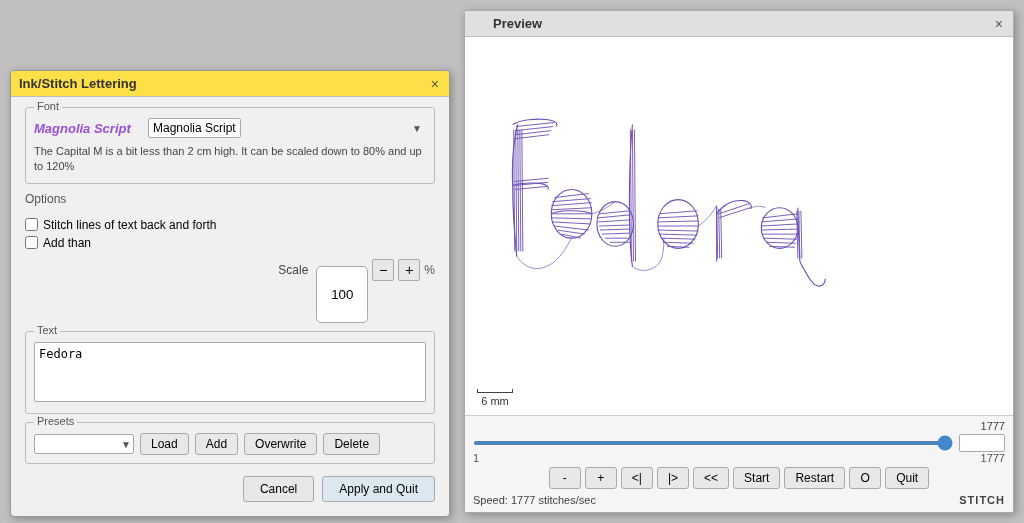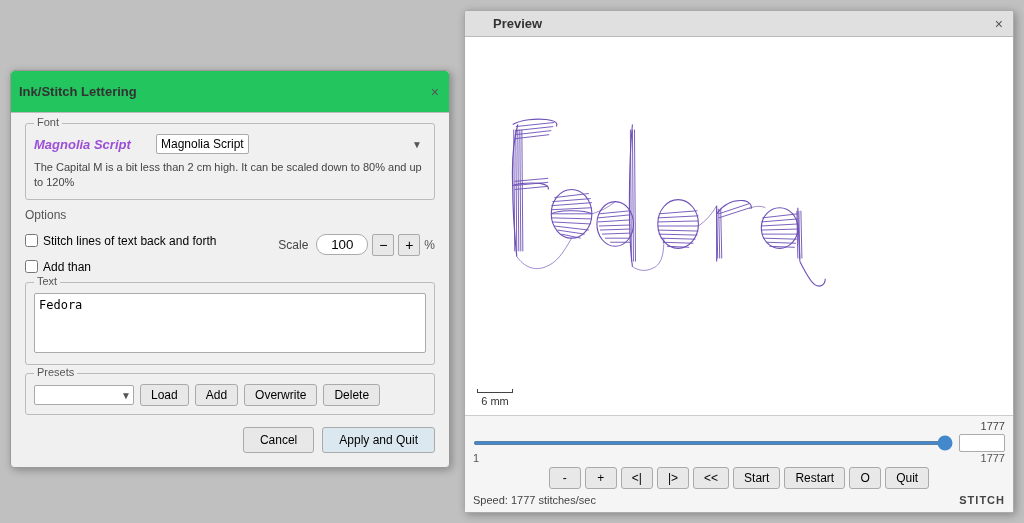--- a/index.html
+++ b/index.html
@@ -22,23 +22,23 @@
       border: 1px solid #999;
       border-radius: 4px;
       width: 440px;
       min-width: 440px;
       box-shadow: 2px 2px 8px rgba(0,0,0,0.3);
       display: flex;
       flex-direction: column;
       margin-top: 60px;
     }
     .dialog-titlebar {
-      background: #22c55e;
+      background: #fde047;
       border-bottom: 1px solid #bbb;
-      padding: 13px 8px;
+      padding: 5px 8px;
       display: flex;
       justify-content: space-between;
       align-items: center;
       border-radius: 4px 4px 0 0;
     }
     .dialog-title {
       font-size: 13px;
       font-weight: bold;
       color: #333;
     }
@@ -72,21 +72,21 @@
       background: #f0f0f0;
       padding: 0 3px;
       font-size: 11px;
       color: #555;
     }
 
     
     .font-row {
       display: flex;
       align-items: center;
-      gap: 12px;
+      gap: 4px;
       margin-top: 4px;
     }
     .font-italic {
       font-style: italic;
       color: #9b4fd6;
       font-size: 13px;
       min-width: 110px;
       font-weight: bold;
     }
     .font-select {
@@ -126,23 +126,24 @@
     .checkbox-row input[type=checkbox] {
       margin: 0;
     }
     .scale-label {
       color: #444;
       margin-right: 4px;
     }
     .scale-input {
       width: 52px;
       border: 1px solid #aaa;
-      padding: 2px 4px;
-      border-radius: 10px;
+      padding: 20px 4px;
+      border-radius: 5px;
       text-align: center;
+      margin-top: 48px;
     }
     .scale-btn {
       width: 22px;
       height: 22px;
       border: 1px solid #aaa;
       background: #e8e8e8;
       cursor: pointer;
       font-size: 14px;
       display: flex;
       align-items: center;
@@ -354,21 +355,21 @@
     }
 
     .options-header {
       font-size: 12px;
       color: #555;
       margin-bottom: 12px;
     }
     .options-checks {
       display: flex;
       flex-direction: column;
-      gap: 12px;
+      gap: 4px;
     }
     .scale-controls {
       display: flex;
       align-items: center;
       gap: 4px;
       margin-left: auto;
     }
   </style>
 </head>
 <body>

